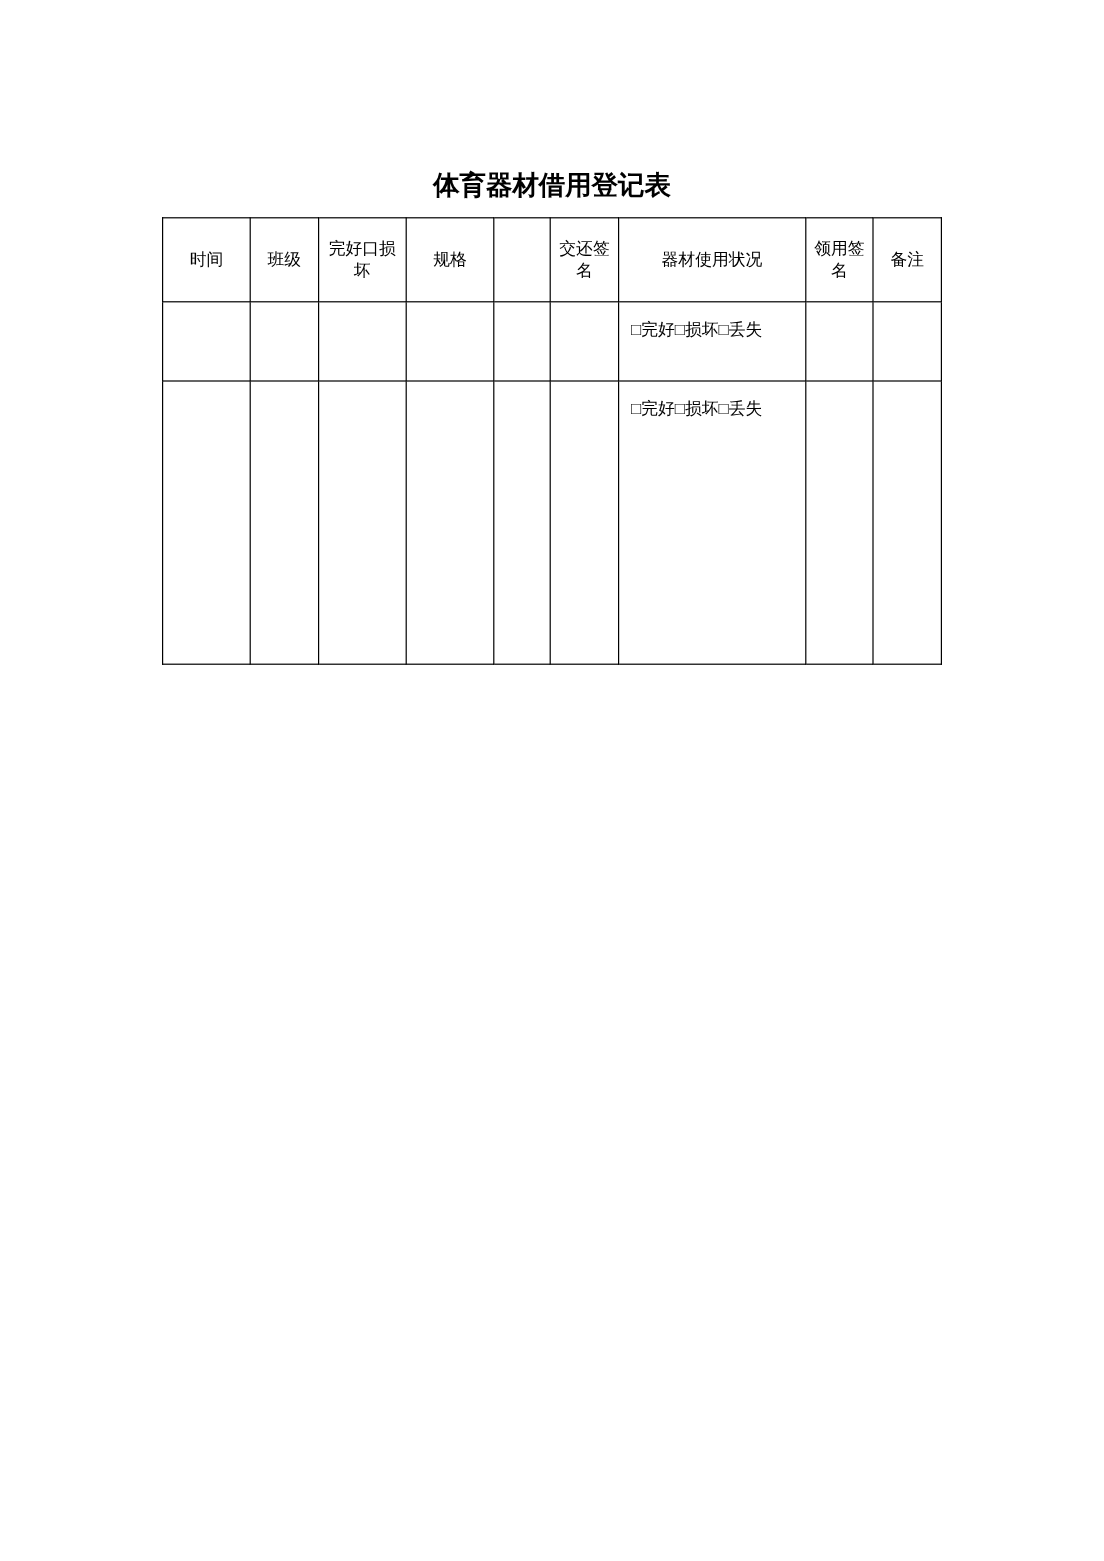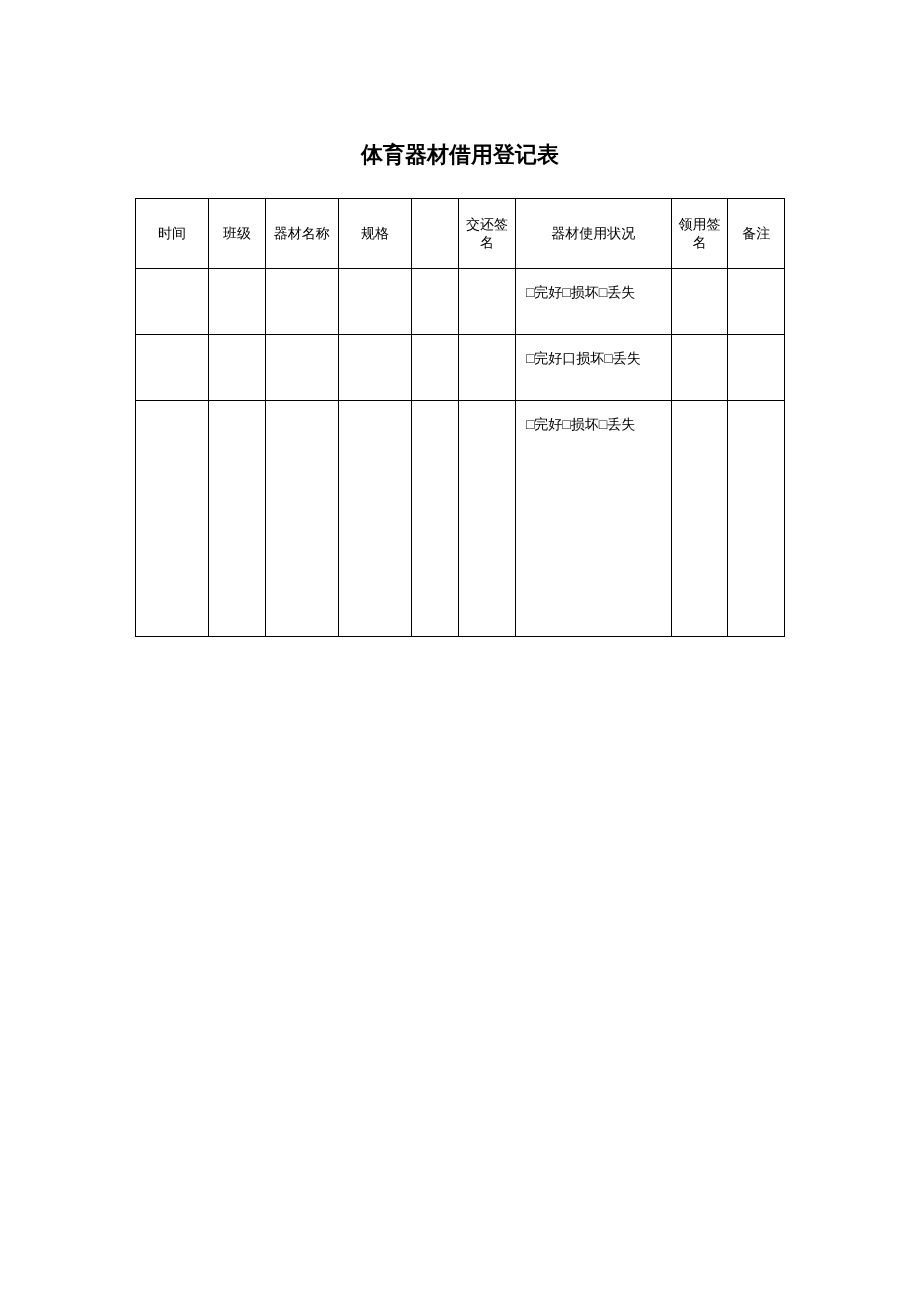--- a/index.html
+++ b/index.html
@@ -16,21 +16,21 @@
     }
     .page {
       padding: 140px 135px 0 135px;
     }
     .title {
       text-align: center;
       font-size: 22px;
       font-weight: bold;
       font-family: "Microsoft YaHei", "SimHei", sans-serif;
       color: #000;
-      margin-bottom: 28px;
+      margin-bottom: 11px;
     }
     table {
       border-collapse: collapse;
       width: 100%;
       table-layout: fixed;
     }
     th, td {
       border: 1px solid #000;
       font-size: 14px;
       color: #000;
@@ -82,52 +82,41 @@
       <col class="col-blank">
       <col class="col-sign1">
       <col class="col-status">
       <col class="col-sign2">
       <col class="col-note">
     </colgroup>
     <thead>
       <tr>
         <th>时间</th>
         <th>班级</th>
-        <th>器材名称</th>
+        <th>完好口损坏</th>
         <th>规格</th>
         <th></th>
         <th>交还签名</th>
         <th>器材使用状况</th>
         <th>领用签名</th>
         <th>备注</th>
       </tr>
     </thead>
     <tbody>
       <tr class="data-row">
         <td></td>
         <td></td>
         <td></td>
         <td></td>
         <td></td>
         <td></td>
         <td class="status-cell">□完好□损坏□丢失</td>
         <td></td>
         <td></td>
       </tr>
-      <tr class="data-row">
-        <td></td>
-        <td></td>
-        <td></td>
-        <td></td>
-        <td></td>
-        <td></td>
-        <td class="status-cell">□完好口损坏□丢失</td>
-        <td></td>
-        <td></td>
-      </tr>
       <tr class="data-row last-row">
         <td></td>
         <td></td>
         <td></td>
         <td></td>
         <td></td>
         <td></td>
         <td class="status-cell">□完好□损坏□丢失</td>
         <td></td>
         <td></td>

